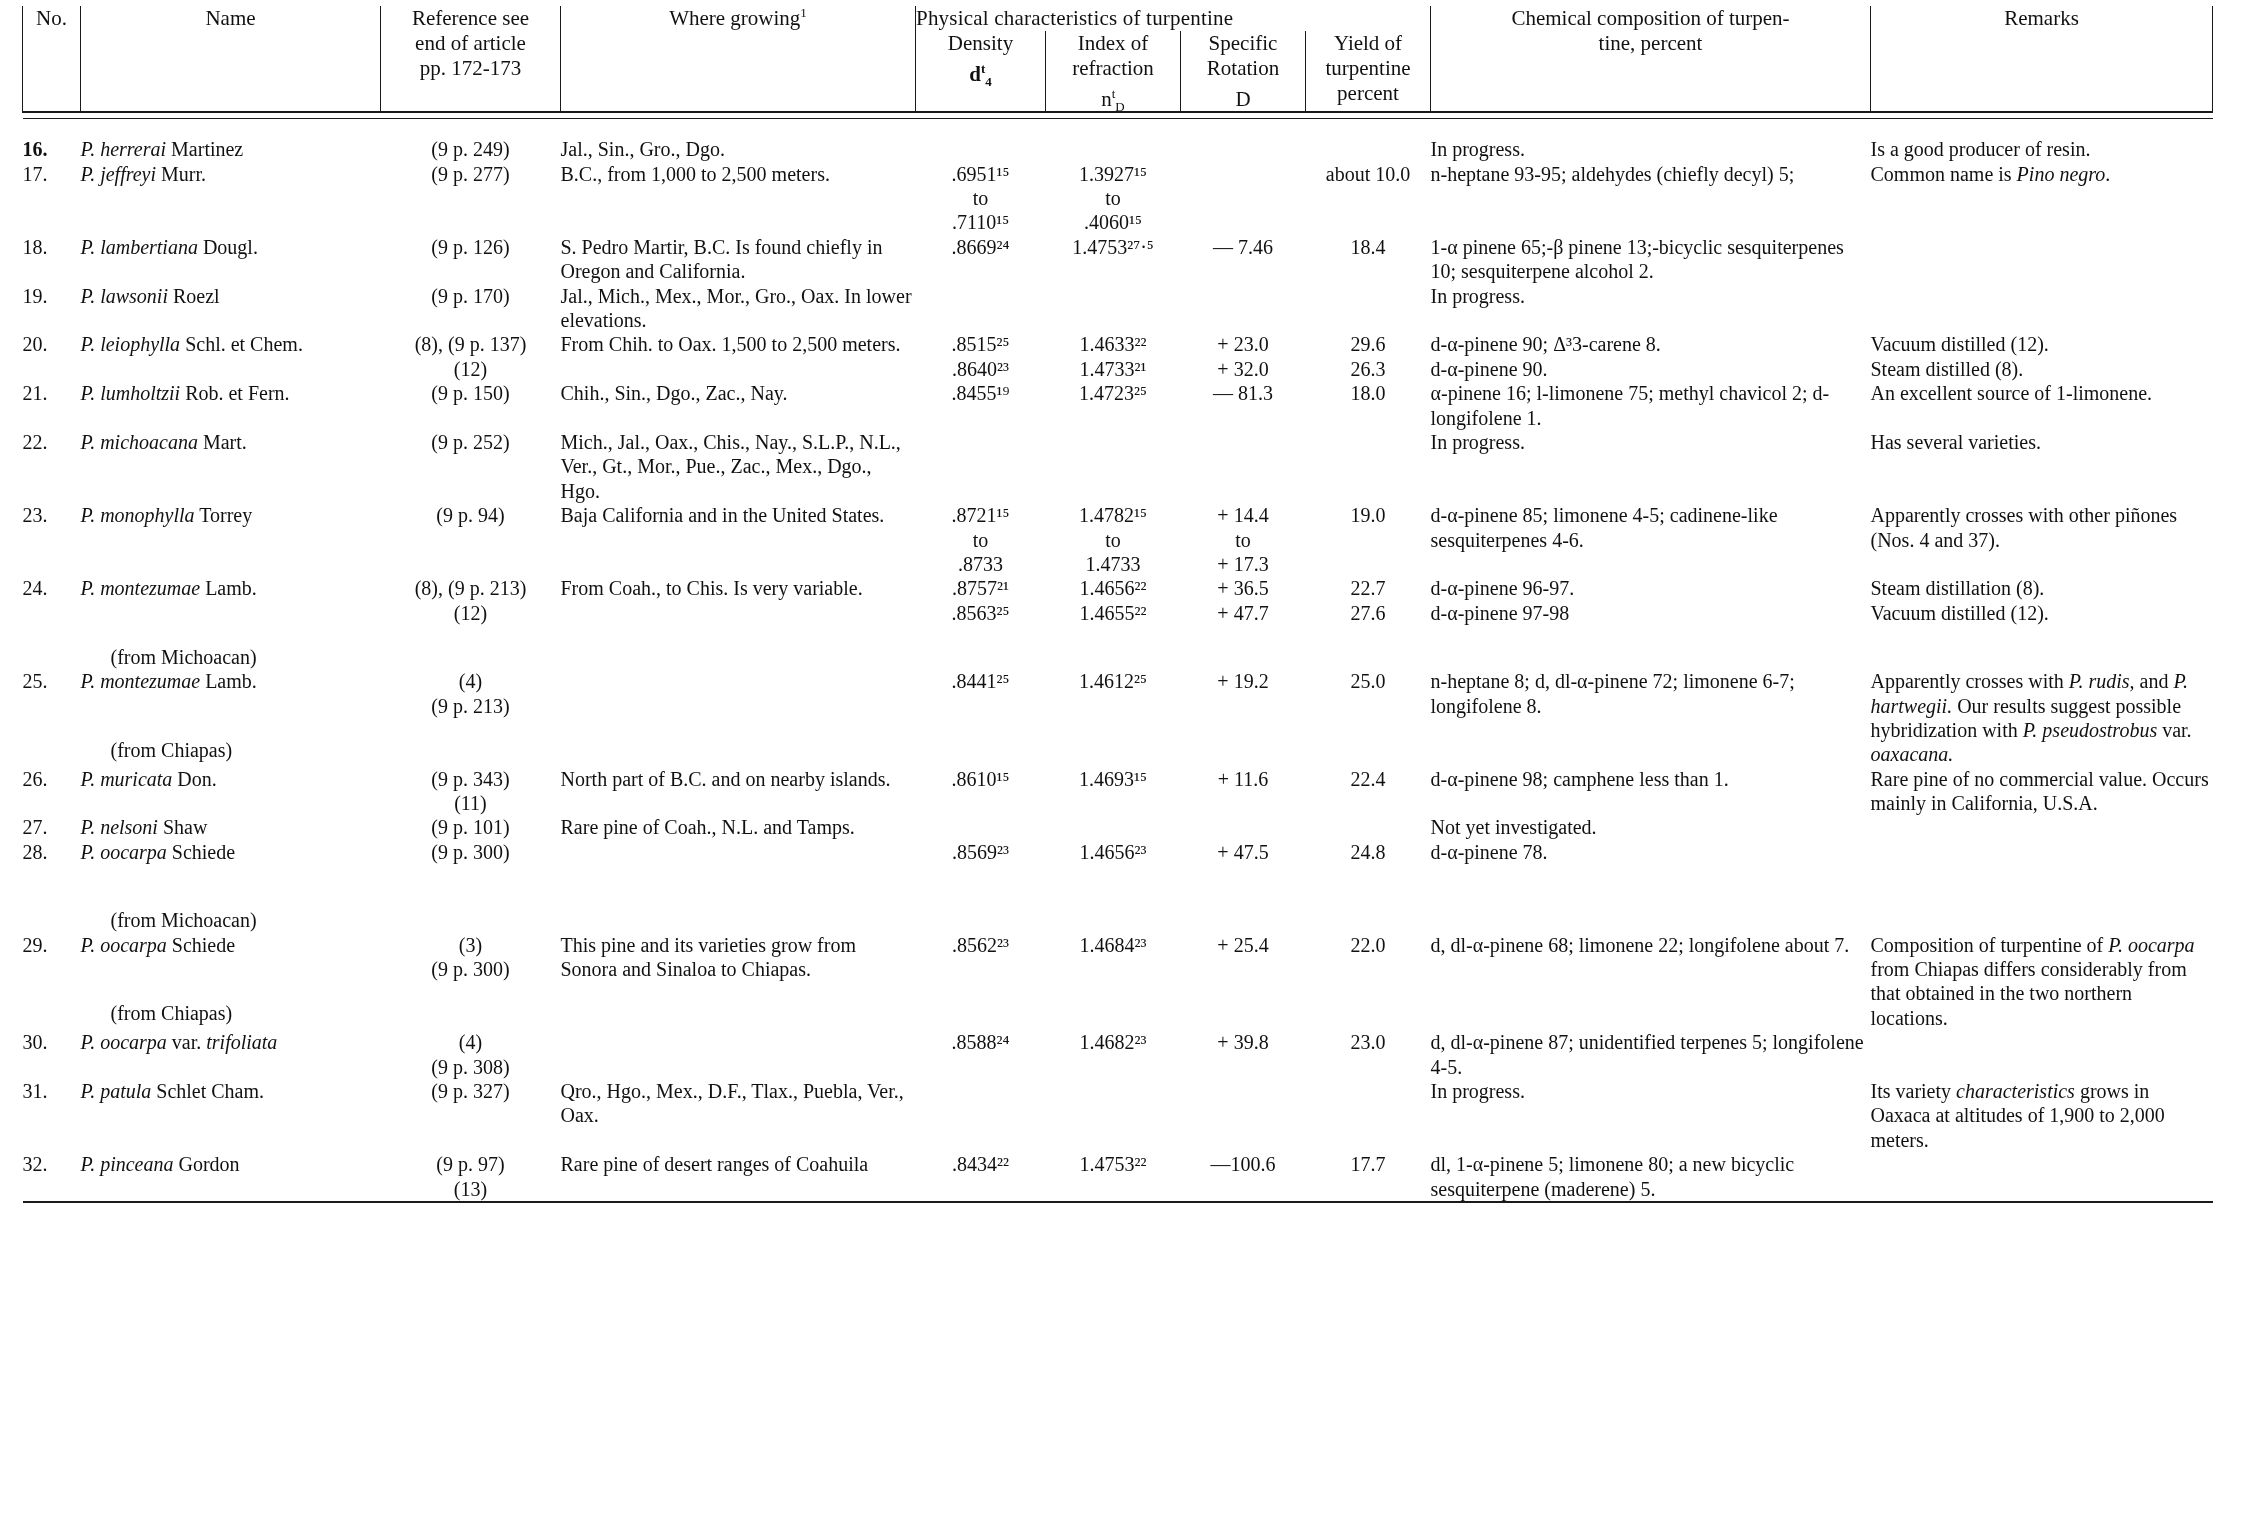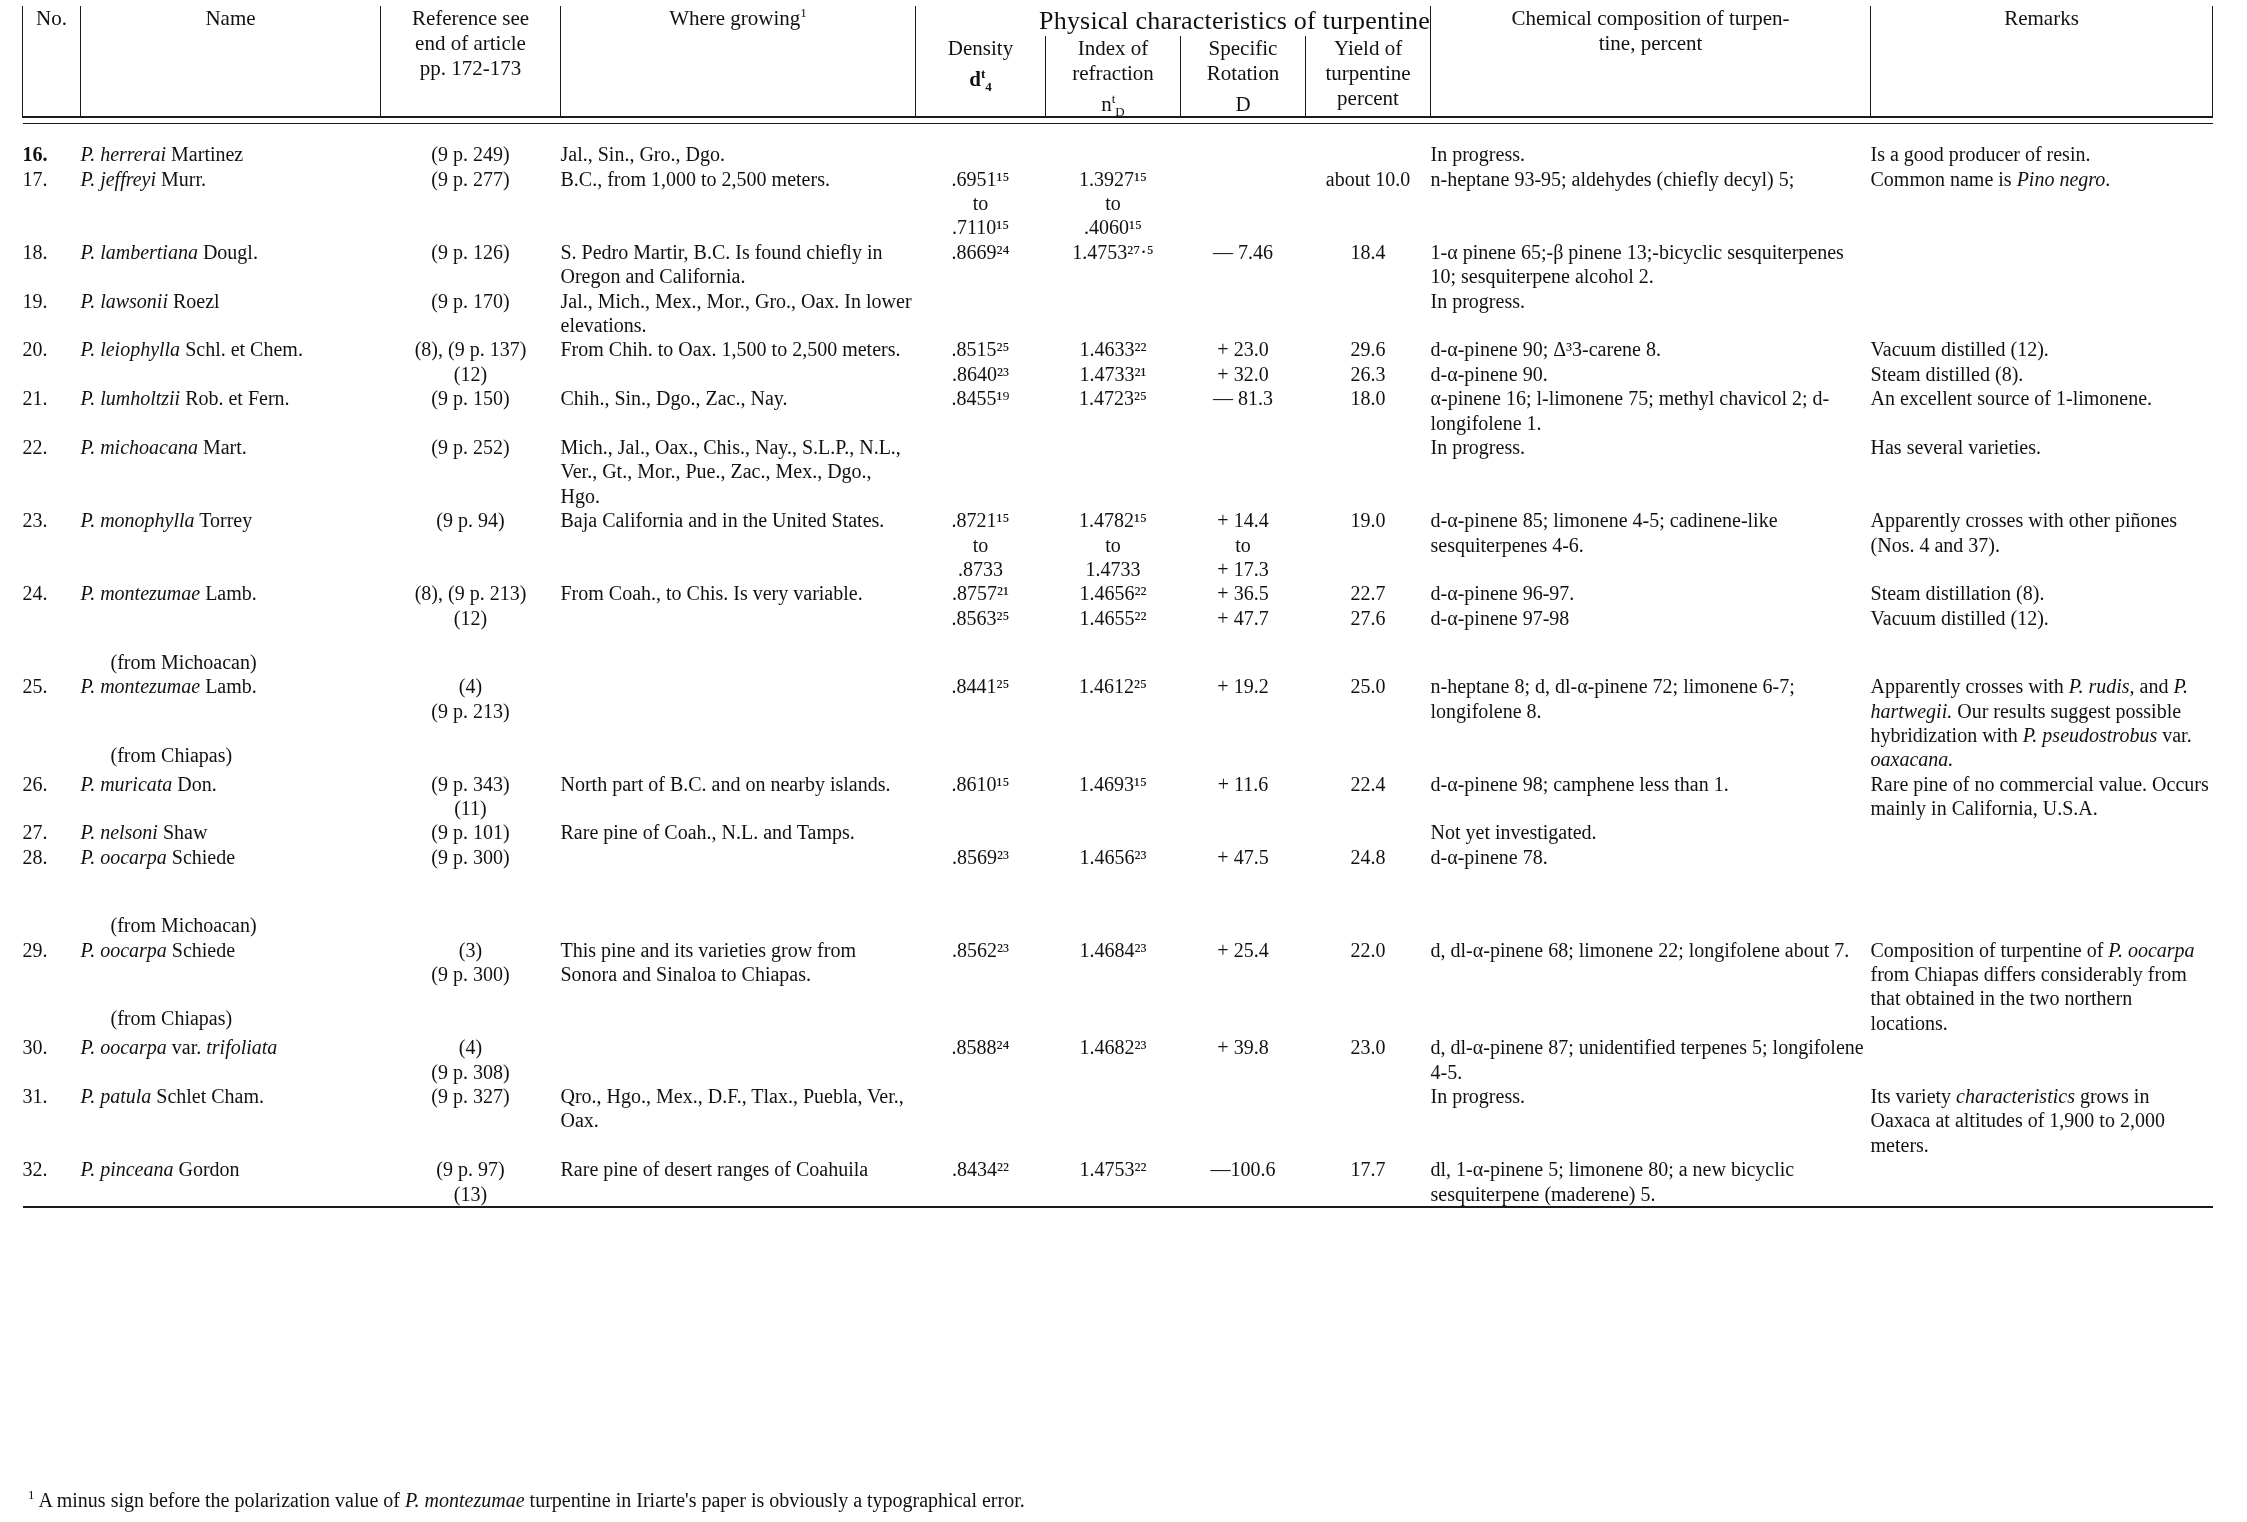--- a/index.html
+++ b/index.html
@@ -31,22 +31,22 @@
   }
   table.sheet td, table.sheet th {
     vertical-align: top;
     padding: 0;
     border: 0;
   }
   
   .vr-l { border-left: 1.5px solid #1a1a1a; }
   .vr-r { border-right: 1.5px solid #1a1a1a; }
   .grp-title {
-    text-align: right;
-    font-size: 26px;
+    text-align: left;
+    font-size: 21px;
     padding: 6px 4px 4px 4px;
     border-bottom: 1.5px solid #1a1a1a;
     letter-spacing: .2px;
   }
   .hcell {
     text-align: center;
     font-size: 21px;
     line-height: 1.18;
     padding: 6px 4px 8px 4px;
   }
@@ -458,18 +458,14 @@
     <td class="c chem vr-r">dl,  1-α-pinene 5;  limonene 80;  a new bicyclic sesquiterpene (maderene) 5.</td>
     <td class="c rem vr-r"></td>
   </tr>
 
   <tr>
     <td colspan="10" style="padding:0;border-top:2.5px solid #1a1a1a;height:2px;"></td>
   </tr>
 </tbody>
     </table>
 
-<div class="footnote">
-  <span class="fn-mark">1</span>
-  <span>A minus sign before the polarization value of </span><i>P. montezumae</i><span> turpentine in Iriarte's  paper  is  obviously  a  typographical  error.</span>
+
 </div>
 
-</div>
-
 </body></html>

